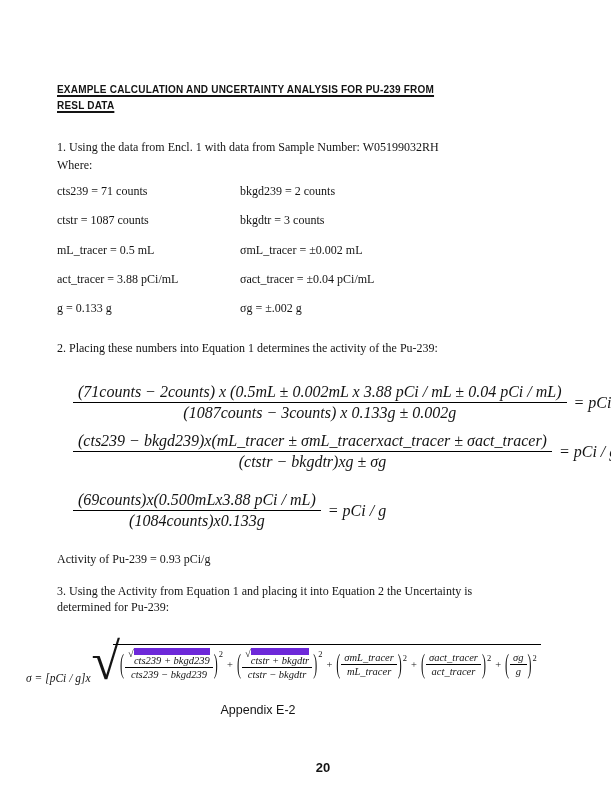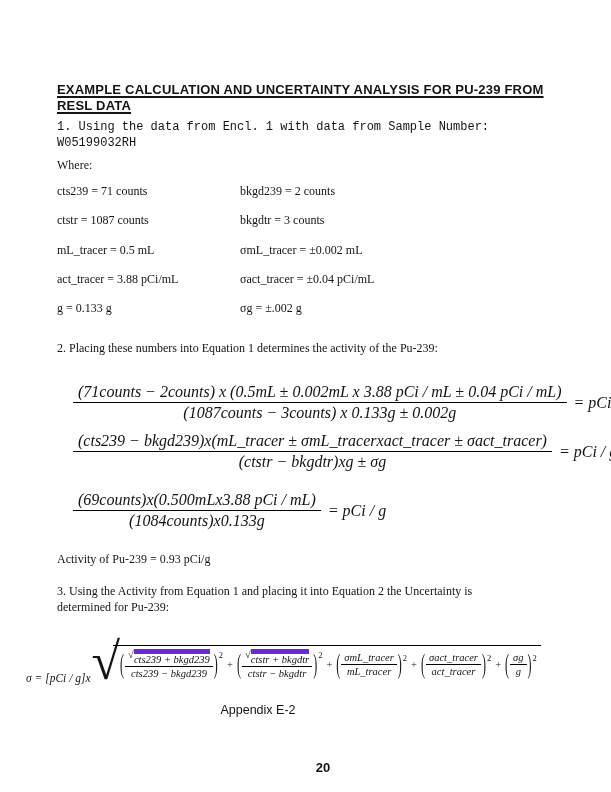--- a/index.html
+++ b/index.html
@@ -6,27 +6,27 @@
   .page {
     position:relative; width:611px; height:792px; background:#ffffff;
     font-family:"Liberation Serif", serif; color:#141414; overflow:hidden;
   }
   .abs { position:absolute; }
 
   
   .title {
     left:57px; top:82px; width:512px;
     font-family:"Liberation Sans", sans-serif; font-weight:bold;
-    font-size:13px; line-height:15.5px; letter-spacing:0.2px;
+    font-size:10px; line-height:15.5px; letter-spacing:0.2px;
   }
   .title .u { text-decoration:underline; text-decoration-thickness:1.5px; text-underline-offset:2px; }
 
   
   .para { font-size:12px; line-height:15.5px; }
-  .p-step1 { left:57px; top:120px; width:480px;font-family:Liberation Mono, monospace; }
+  .p-step1 { left:57px; top:140px; width:480px; }
   .p-where { left:57px; top:158px; }
   .p-step2 { left:57px; top:341px; width:500px; }
   .p-activity { left:57px; top:552px; }
   .p-step3 { left:57px; top:584px; width:490px; }
 
   
   .where-grid {
     left:57px; top:184px;
     display:grid; grid-template-columns:183px auto; grid-auto-rows:29.3px;
     font-size:12px;
@@ -54,21 +54,21 @@
   .sigma .pref { margin-right:1px; font-size:11.5px; }
   .root { display:inline-flex; align-items:center; }
   .rsym { font-style:normal; font-size:52px; line-height:0.82; margin-right:-7px; font-weight:400; }
   .rbody { border-top:1.5px solid #000; display:inline-flex; align-items:center; padding:3px 3px 0 6px; }
   .term { display:inline-flex; align-items:center; }
   .lp,.rp { font-style:normal; display:inline-block; transform:scaleY(2.35); font-size:12px; margin:0 1px; }
   .sup { font-style:normal; font-size:8.5px; line-height:1; align-self:flex-start; margin:2px 1px 0 0; }
   .plus { font-style:normal; margin:0 3px; }
   .isqrt { display:inline-flex; }
   .isqrt .ssym { font-style:normal; line-height:1.15; }
-  .isqrt .sbody { border-top:5px solid #6d28d9; }
+  .isqrt .sbody { border-top:7px solid #6d28d9; }
   .sigma .frac .num { padding:0 3px 1px 3px; }
 
   
   .appendix {
     left:0; top:703px; width:516px; text-align:center;
     font-family:"Liberation Sans", sans-serif; font-size:12.5px;
   }
   .pagenum {
     left:0; top:760px; width:590px; text-align:center;
     font-family:"Liberation Sans", sans-serif; font-weight:bold; font-size:13px;margin-left:28px;

